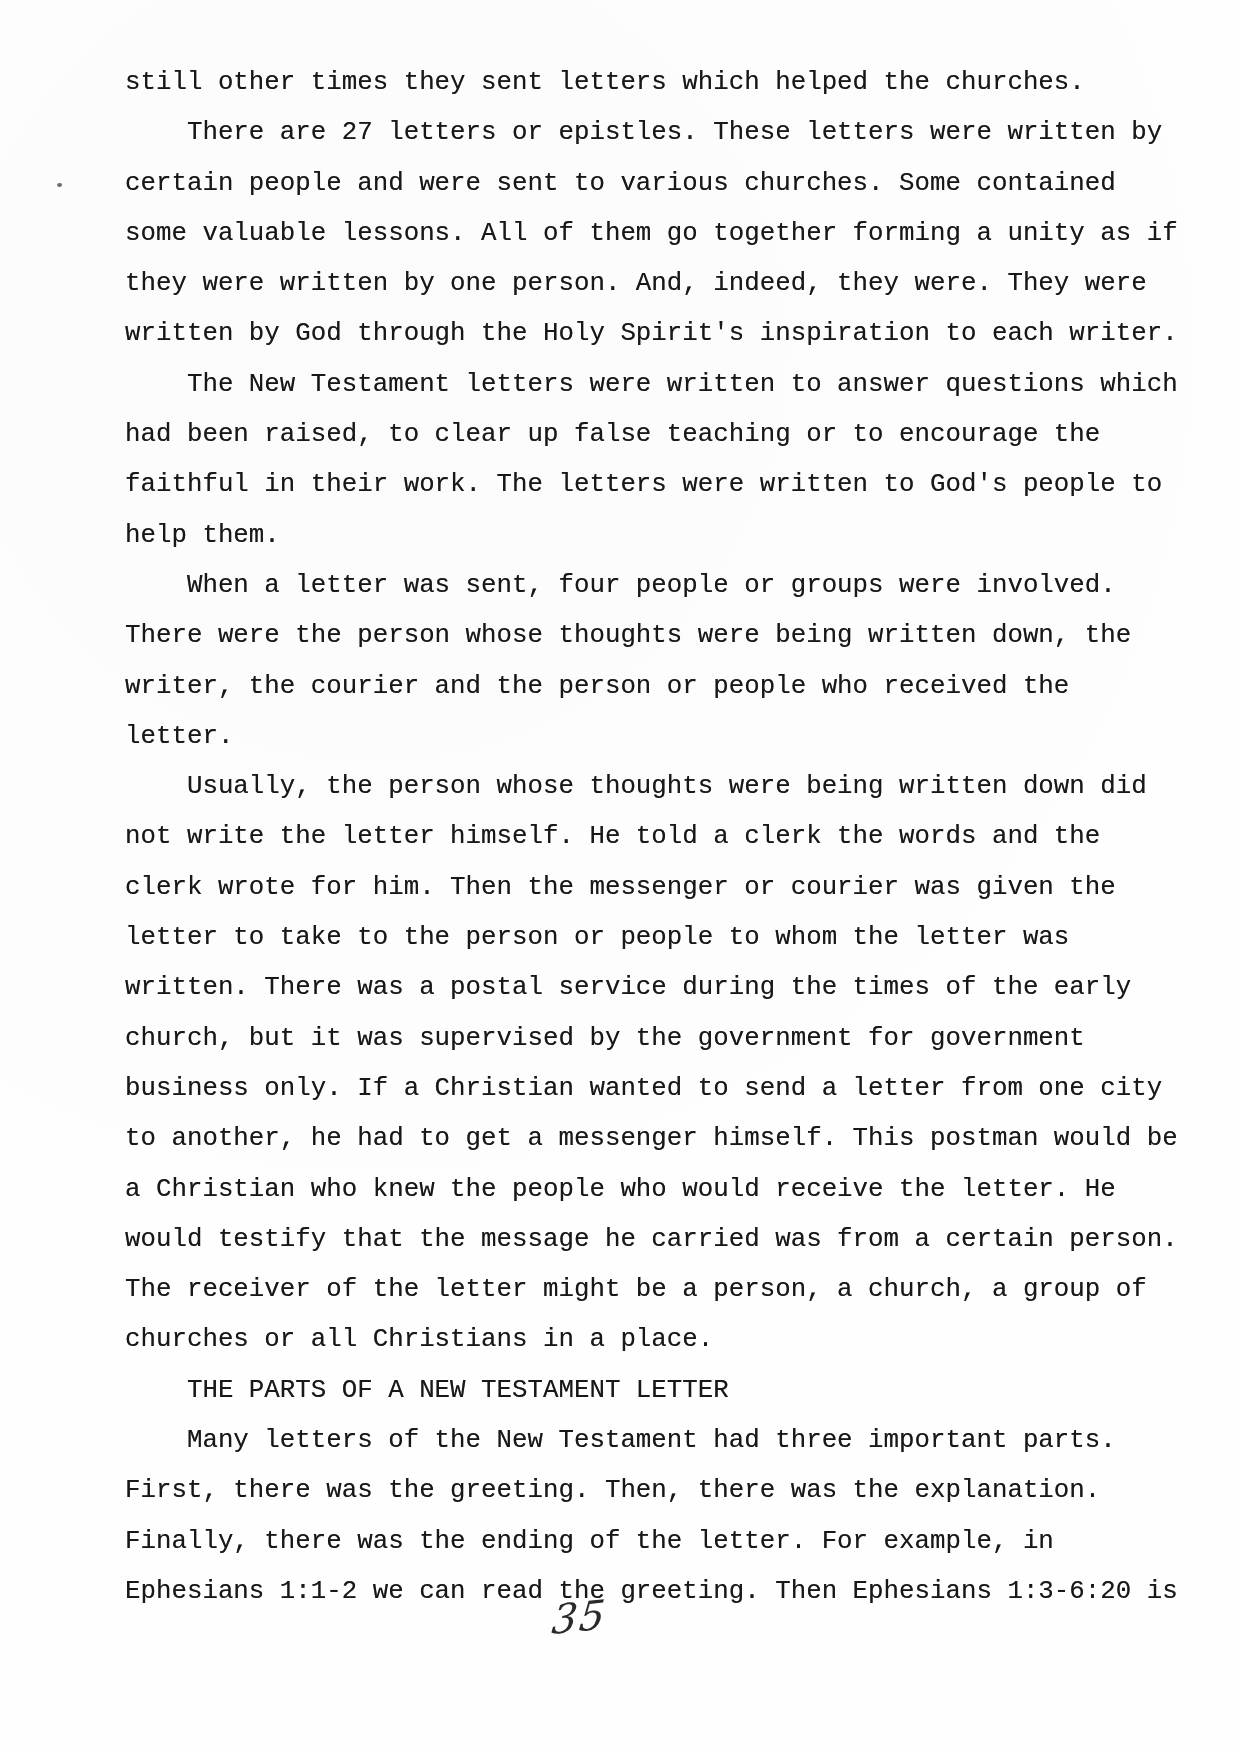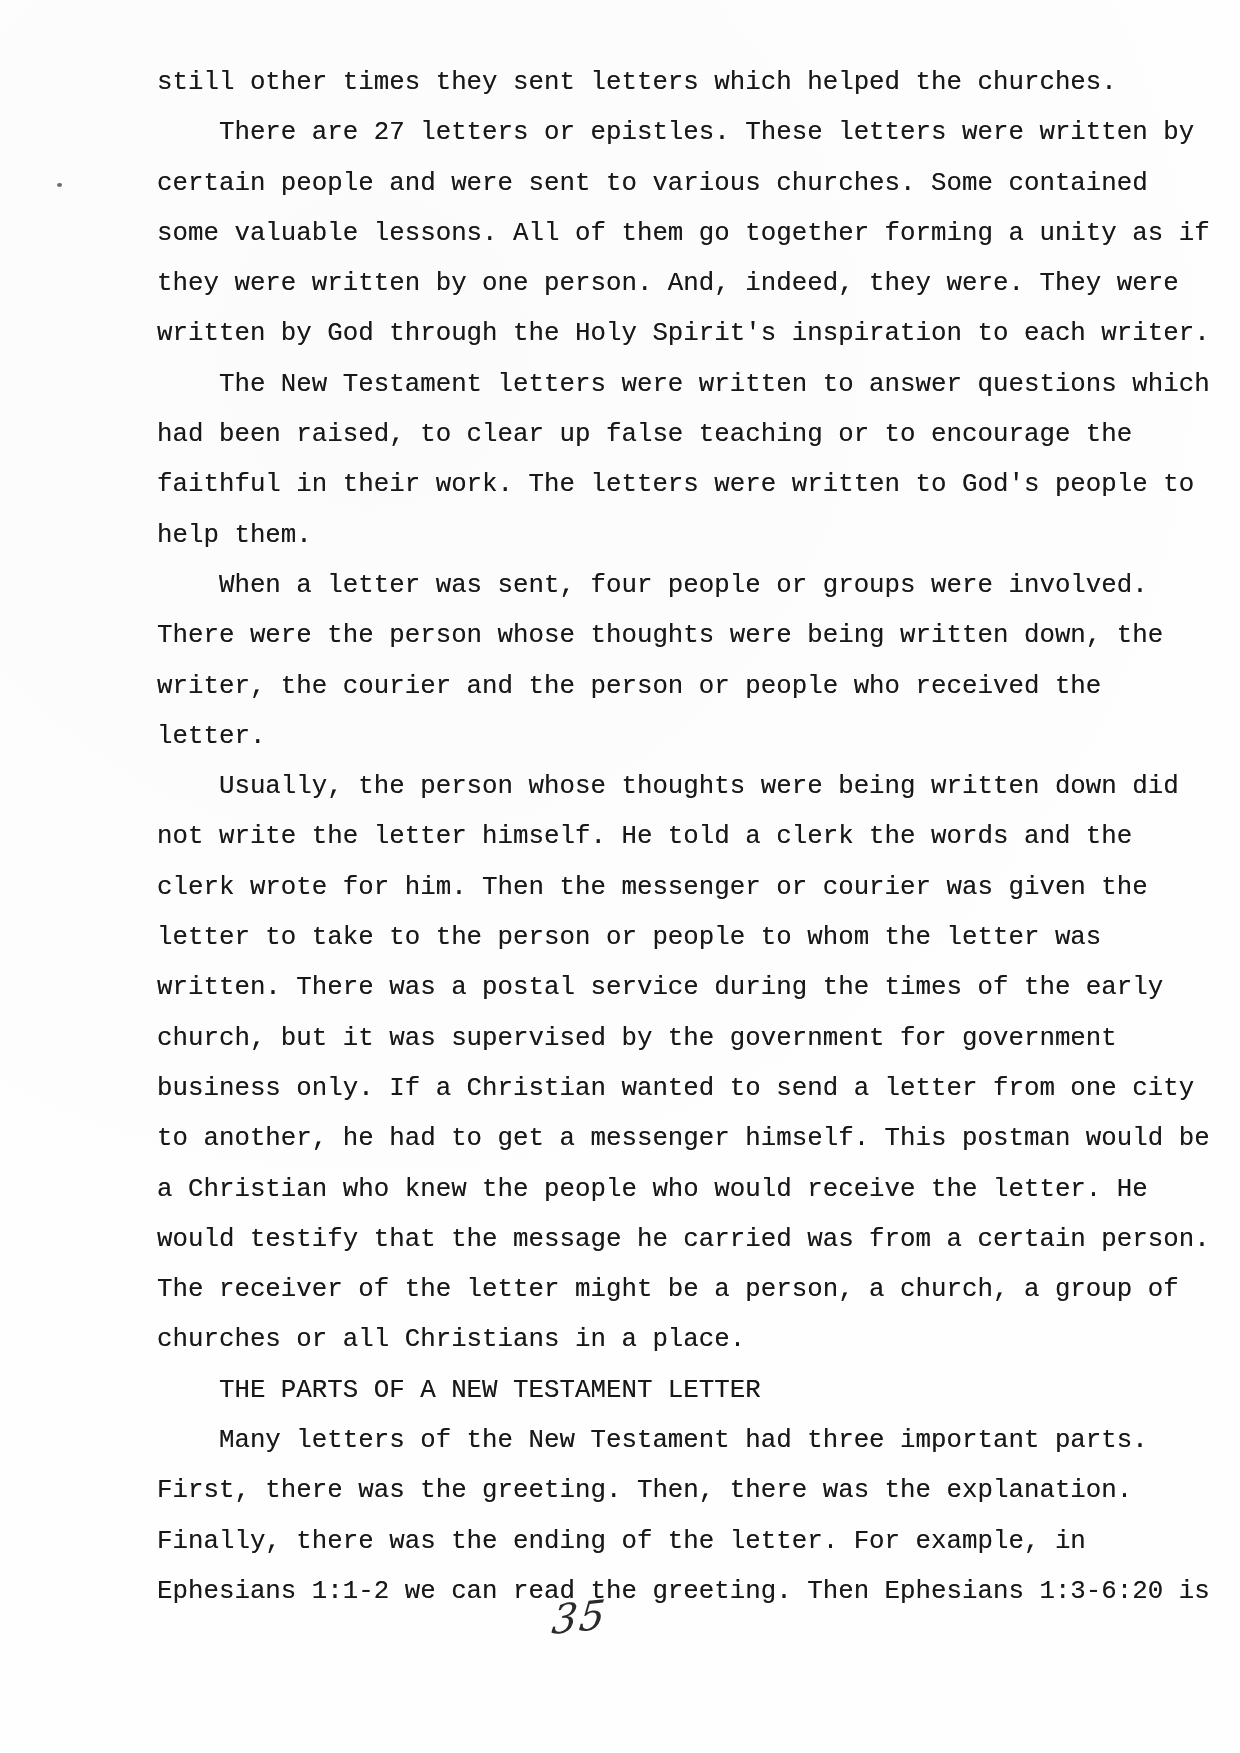--- a/index.html
+++ b/index.html
@@ -25,21 +25,20 @@
     position: absolute;
     left: 125px;
     top: 58px;
     font-family: "Liberation Mono", monospace;
     font-size: 25.8px;
     line-height: 50.3px;
     white-space: pre;
     color: #181818;
     text-shadow: 0 0 0.6px rgba(25,25,25,0.55);
     letter-spacing: 0;
-    margin-left: 32px;
   }
   .text-block .line {
     height: 50.3px;
   }
   .pagenum {
     position: absolute;
     left: 552px;
     top: 1594px;
     font-family: "DejaVu Serif", serif;
     font-style: italic;

